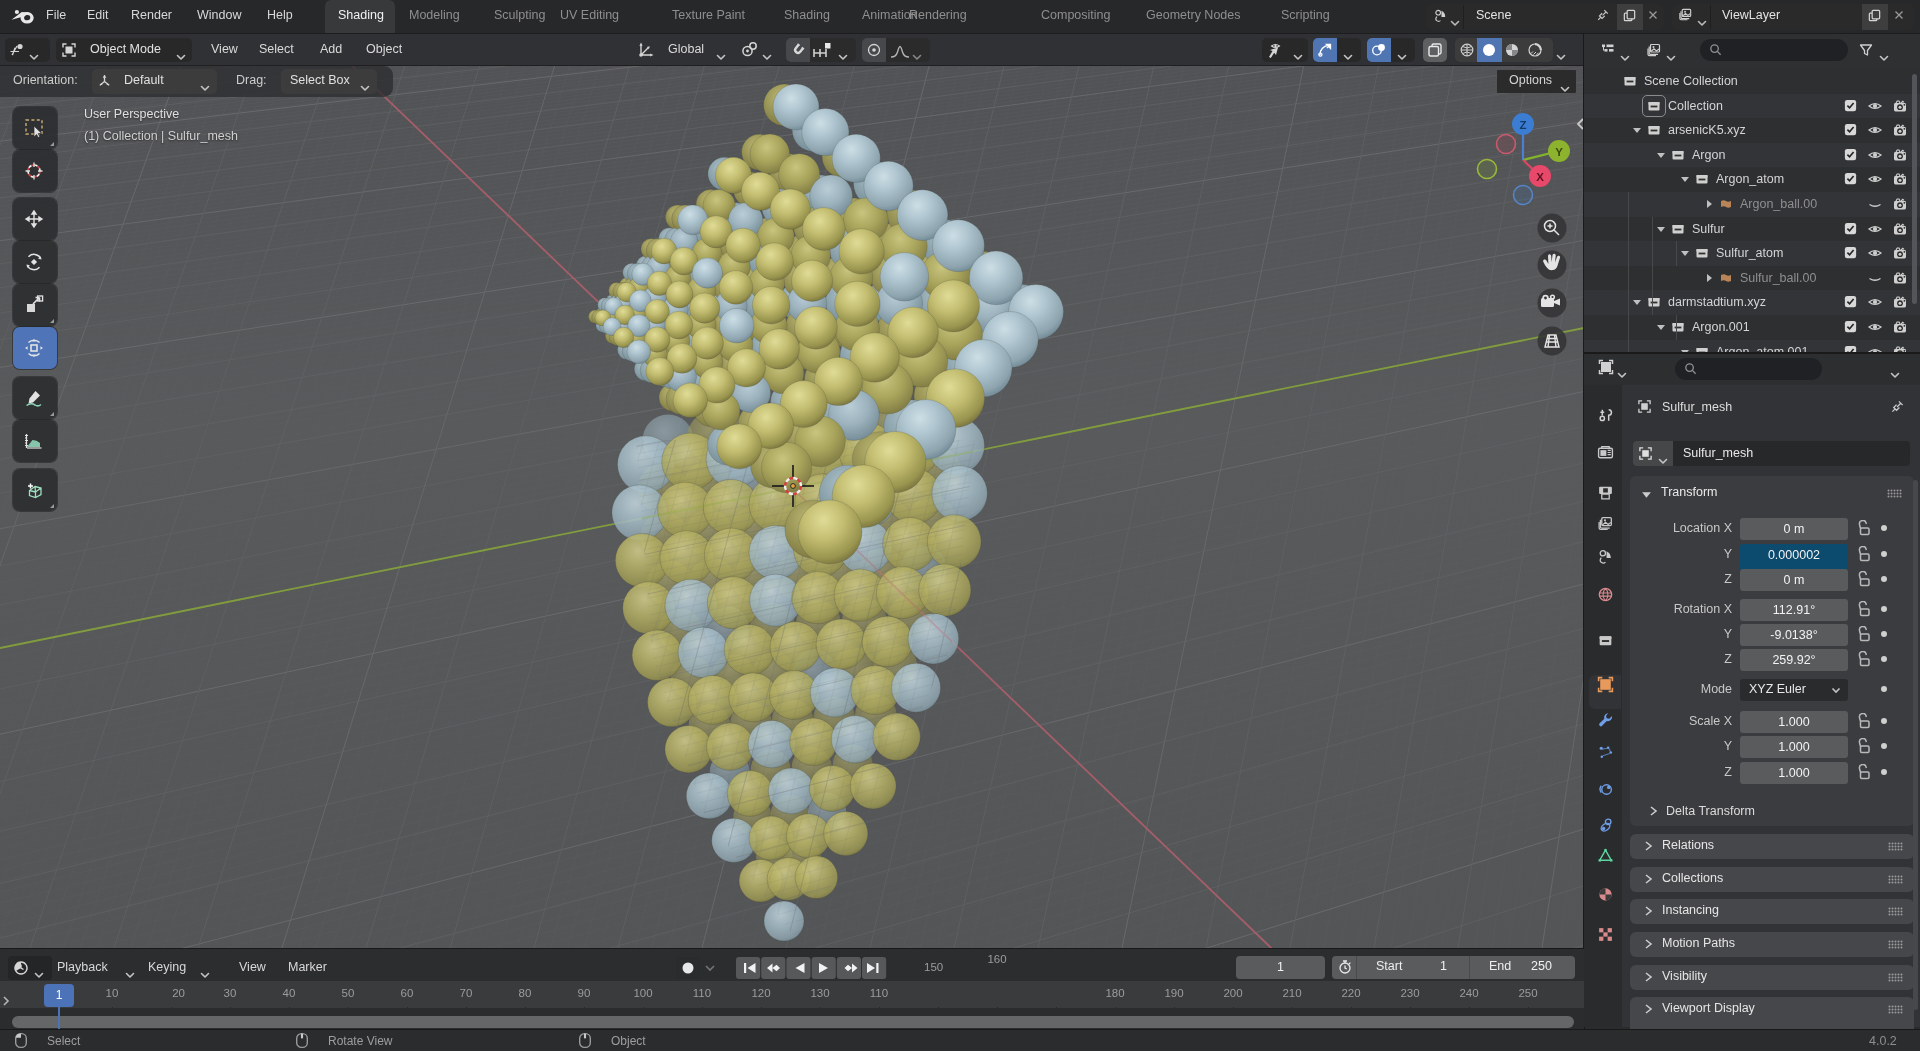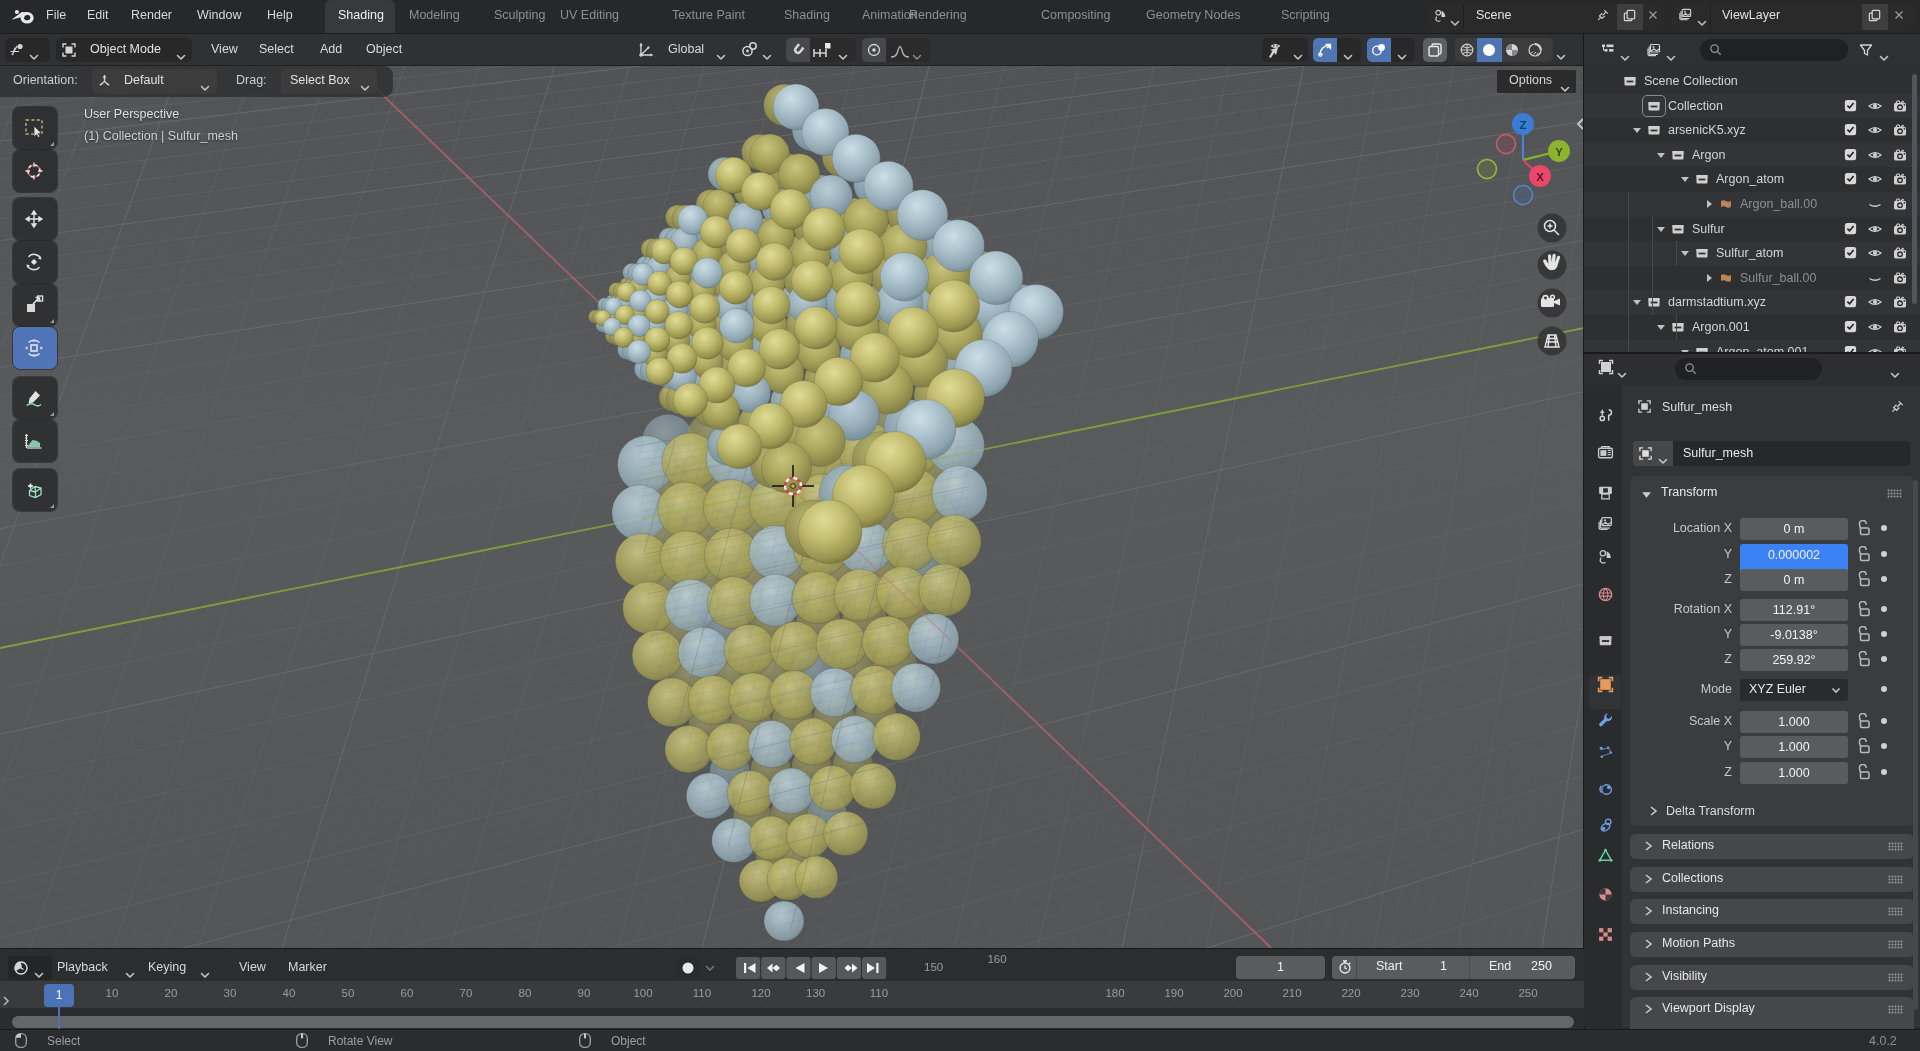--- a/index.html
+++ b/index.html
@@ -2039,21 +2039,21 @@
   </svg>
 
       <div style="position:absolute;left:1630px;top:521px;width:102px;height:18px;color:#c8c8c8;font-size:12.5px;text-align:right">Location X</div>
       <div style="position:absolute;left:1740px;top:518px;width:108px;height:22px;background:#595b5d;border-radius:3px;color:#f2f2f2;font-size:12.5px;text-align:center;line-height:22px">0 m</div>
       <svg style="position:absolute;left:1856px;top:520px" width="16" height="17" viewBox="0 0 16 17">
     <path d="M4.5 8.5 L3.5 4.5 a3.4 3.4 0 0 1 6.6 -1.6 L10.3 4" fill="none" stroke="#b9b9b9" stroke-width="1.5"></path>
     <rect x="4.5" y="8" width="8.5" height="6.5" rx="1.2" fill="none" stroke="#b9b9b9" stroke-width="1.5"></rect>
   </svg>
       <div style="position:absolute;left:1881px;top:525px;width:6px;height:6px;border-radius:3px;background:#cfcfcf"></div>
       <div style="position:absolute;left:1630px;top:546.5px;width:102px;height:18px;color:#c8c8c8;font-size:12.5px;text-align:right">Y</div>
-      <div style="position:absolute;left:1740px;top:543.5px;width:108px;height:38px;background:#3b82f6;border-radius:3px;color:#f2f2f2;font-size:12.5px;text-align:center;line-height:22px">0.000002</div>
+      <div style="position:absolute;left:1740px;top:543.5px;width:108px;height:38px;background:#0c4a6e;border-radius:3px;color:#f2f2f2;font-size:12.5px;text-align:center;line-height:22px">0.000002</div>
       <svg style="position:absolute;left:1856px;top:545.5px" width="16" height="17" viewBox="0 0 16 17">
     <path d="M4.5 8.5 L3.5 4.5 a3.4 3.4 0 0 1 6.6 -1.6 L10.3 4" fill="none" stroke="#b9b9b9" stroke-width="1.5"></path>
     <rect x="4.5" y="8" width="8.5" height="6.5" rx="1.2" fill="none" stroke="#b9b9b9" stroke-width="1.5"></rect>
   </svg>
       <div style="position:absolute;left:1881px;top:550.5px;width:6px;height:6px;border-radius:3px;background:#cfcfcf"></div>
       <div style="position:absolute;left:1630px;top:571.5px;width:102px;height:18px;color:#c8c8c8;font-size:12.5px;text-align:right">Z</div>
       <div style="position:absolute;left:1740px;top:568.5px;width:108px;height:22px;background:#595b5d;border-radius:3px;color:#f2f2f2;font-size:12.5px;text-align:center;line-height:22px">0 m</div>
       <svg style="position:absolute;left:1856px;top:570.5px" width="16" height="17" viewBox="0 0 16 17">
     <path d="M4.5 8.5 L3.5 4.5 a3.4 3.4 0 0 1 6.6 -1.6 L10.3 4" fill="none" stroke="#b9b9b9" stroke-width="1.5"></path>
     <rect x="4.5" y="8" width="8.5" height="6.5" rx="1.2" fill="none" stroke="#b9b9b9" stroke-width="1.5"></rect>
@@ -2279,32 +2279,32 @@
       </svg></div>
       <div style="position:absolute;left:1356px;top:7px;width:1px;height:23px;background:#4a4b4d"></div>
       <div style="position:absolute;left:1376px;top:10px;color:#eeeeee;font-size:12.5px">Start</div>
       <div style="position:absolute;left:1440px;top:10px;color:#f2f2f2;font-size:12.5px">1</div>
       <div style="position:absolute;left:1469px;top:7px;width:1px;height:23px;background:#4a4b4d"></div>
       <div style="position:absolute;left:1489px;top:10px;color:#eeeeee;font-size:12.5px">End</div>
       <div style="position:absolute;left:1531px;top:10px;color:#f2f2f2;font-size:12.5px">250</div>
     </div>
     <div style="position:absolute;left:0;top:981px;width:1584px;height:27px;background:#3a3b3d"></div>
     <div style="position:absolute;left:98px;top:987px;width:28px;text-align:center;color:#9c9c9c;font-size:11.5px">10</div>
-<div style="position:absolute;left:157px;top:987px;width:28px;text-align:center;color:#9c9c9c;font-size:11.5px">20</div>
+<div style="position:absolute;left:157px;top:987px;width:28px;text-align:right;color:#9c9c9c;font-size:11.5px">20</div>
 <div style="position:absolute;left:216px;top:987px;width:28px;text-align:center;color:#9c9c9c;font-size:11.5px">30</div>
 <div style="position:absolute;left:275px;top:987px;width:28px;text-align:center;color:#9c9c9c;font-size:11.5px">40</div>
 <div style="position:absolute;left:334px;top:987px;width:28px;text-align:center;color:#9c9c9c;font-size:11.5px">50</div>
 <div style="position:absolute;left:393px;top:987px;width:28px;text-align:center;color:#9c9c9c;font-size:11.5px">60</div>
 <div style="position:absolute;left:452px;top:987px;width:28px;text-align:center;color:#9c9c9c;font-size:11.5px">70</div>
 <div style="position:absolute;left:511px;top:987px;width:28px;text-align:center;color:#9c9c9c;font-size:11.5px">80</div>
 <div style="position:absolute;left:570px;top:987px;width:28px;text-align:center;color:#9c9c9c;font-size:11.5px">90</div>
 <div style="position:absolute;left:629px;top:987px;width:28px;text-align:center;color:#9c9c9c;font-size:11.5px">100</div>
 <div style="position:absolute;left:688px;top:987px;width:28px;text-align:center;color:#9c9c9c;font-size:11.5px">110</div>
 <div style="position:absolute;left:747px;top:987px;width:28px;text-align:center;color:#9c9c9c;font-size:11.5px">120</div>
-<div style="position:absolute;left:806px;top:987px;width:28px;text-align:left;color:#9c9c9c;font-size:11.5px">130</div>
+<div style="position:absolute;left:806px;top:987px;width:28px;text-align:center;color:#9c9c9c;font-size:11.5px">130</div>
 <div style="position:absolute;left:865px;top:987px;width:28px;text-align:center;color:#9c9c9c;font-size:11.5px">110</div>
 <div style="position:absolute;left:924px;top:961px;width:28px;text-align:left;color:#9c9c9c;font-size:11.5px">150</div>
 <div style="position:absolute;left:983px;top:953px;width:28px;text-align:center;color:#9c9c9c;font-size:11.5px">160</div>
 <div style="position:absolute;left:1042px;top:1037px;width:28px;text-align:center;color:#9c9c9c;font-size:11.5px">170</div>
 <div style="position:absolute;left:1101px;top:987px;width:28px;text-align:center;color:#9c9c9c;font-size:11.5px">180</div>
 <div style="position:absolute;left:1160px;top:987px;width:28px;text-align:center;color:#9c9c9c;font-size:11.5px">190</div>
 <div style="position:absolute;left:1219px;top:987px;width:28px;text-align:center;color:#9c9c9c;font-size:11.5px">200</div>
 <div style="position:absolute;left:1278px;top:987px;width:28px;text-align:center;color:#9c9c9c;font-size:11.5px">210</div>
 <div style="position:absolute;left:1337px;top:987px;width:28px;text-align:center;color:#9c9c9c;font-size:11.5px">220</div>
 <div style="position:absolute;left:1396px;top:987px;width:28px;text-align:center;color:#9c9c9c;font-size:11.5px">230</div>

